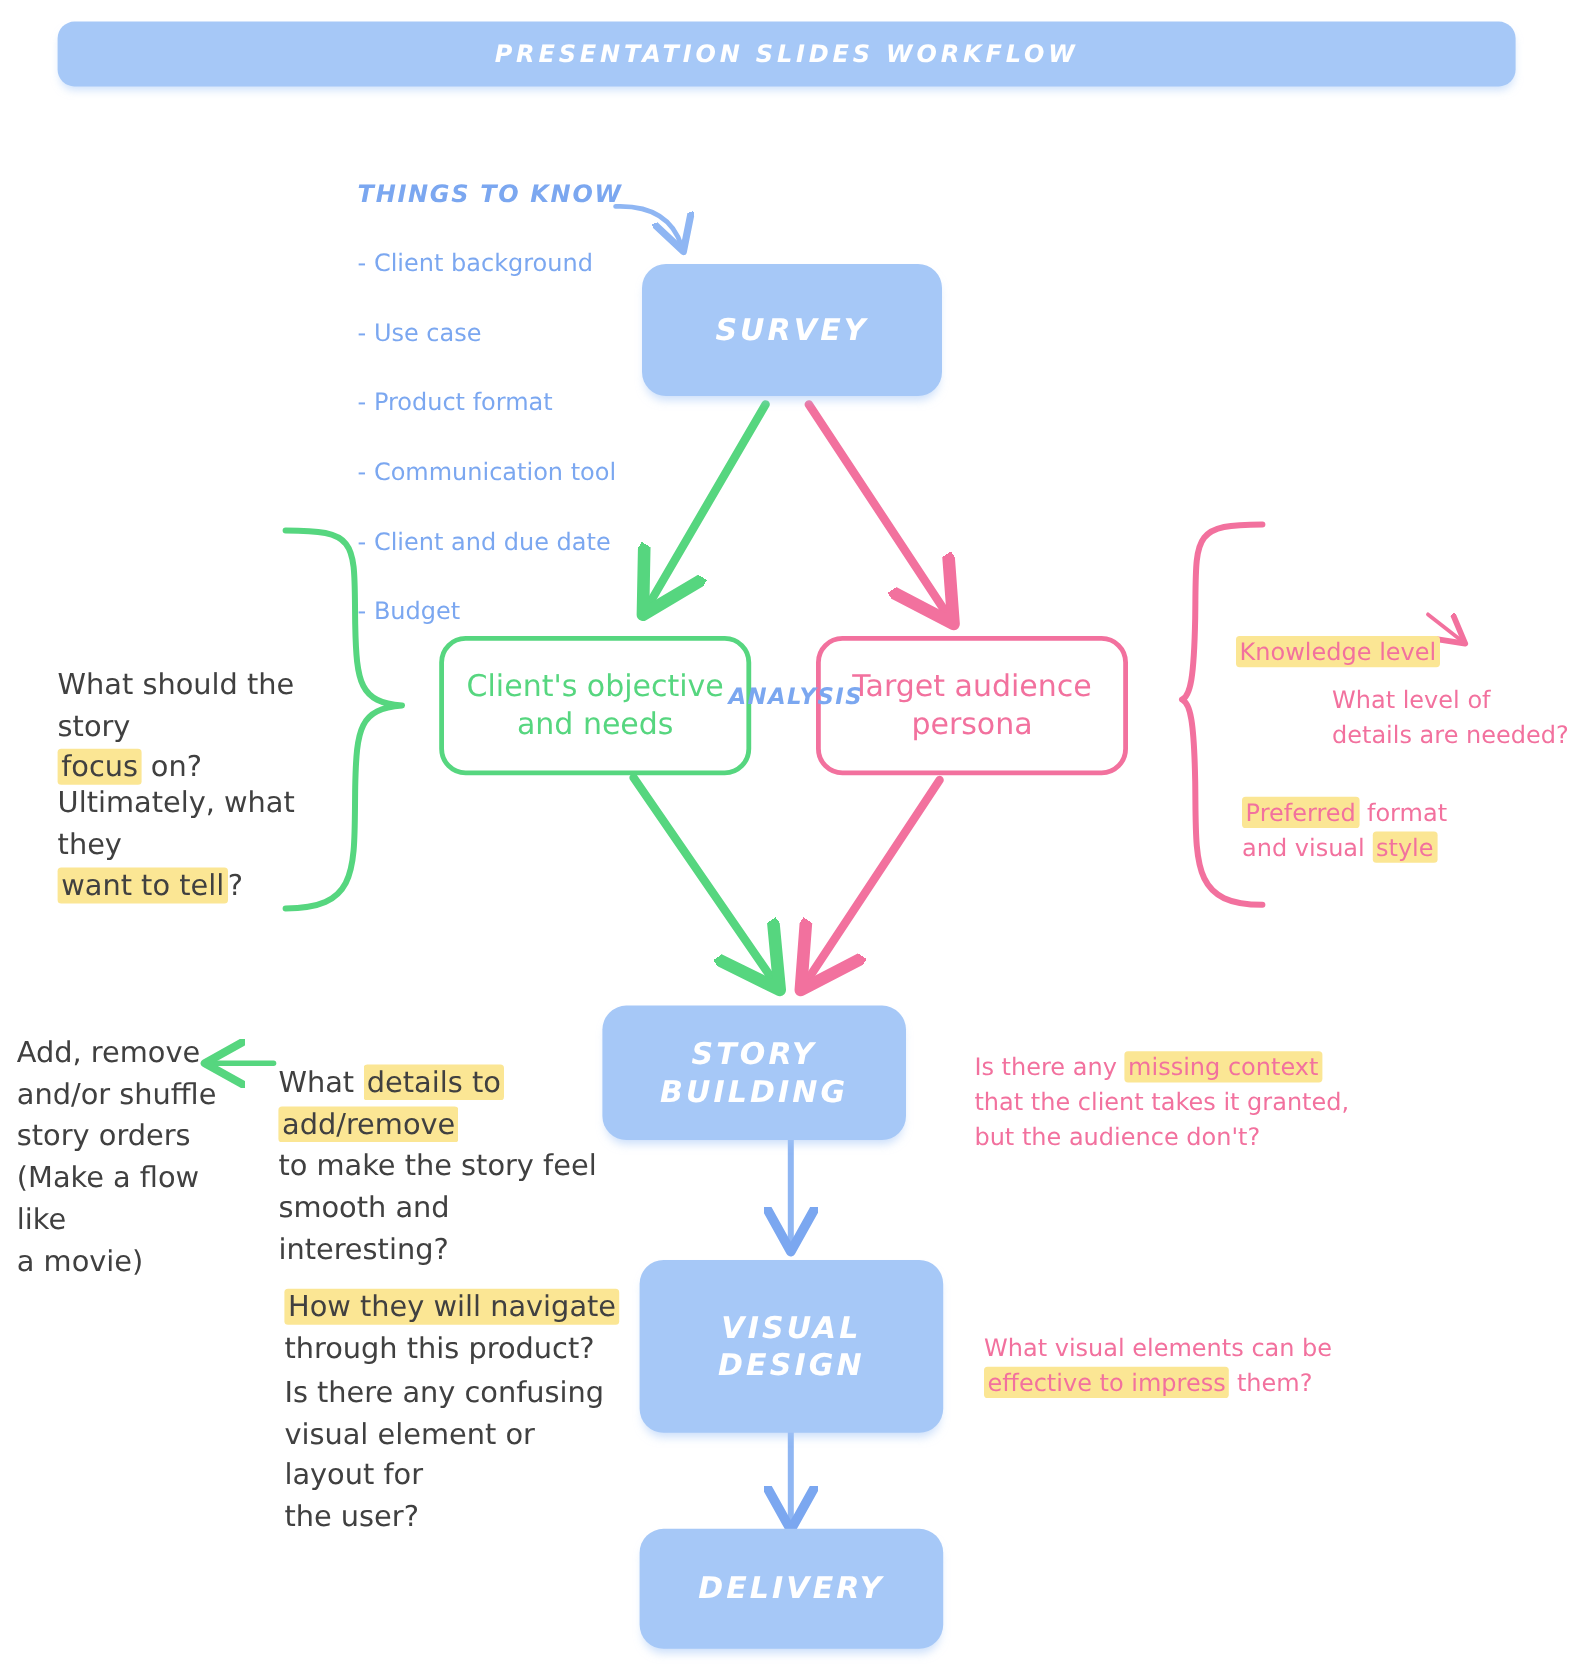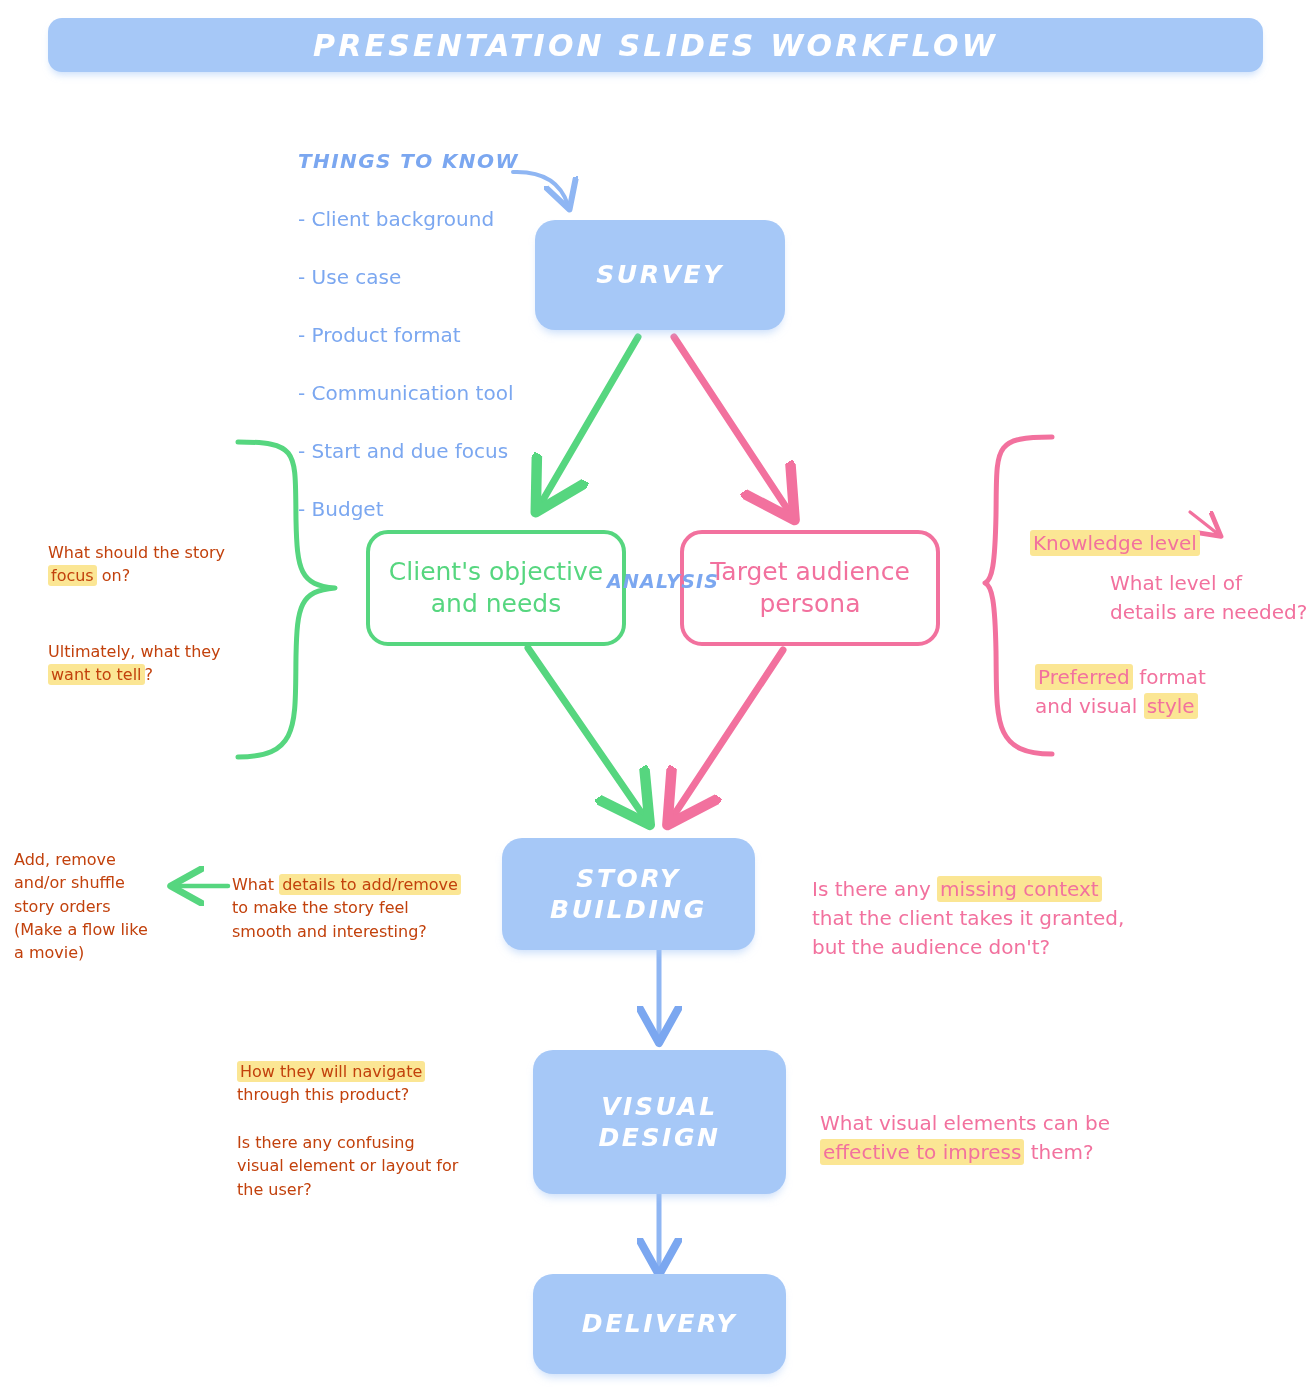--- a/index.html
+++ b/index.html
@@ -11,21 +11,21 @@
   svg#wires{position:absolute;left:0;top:0;width:1311px;height:1391px;pointer-events:none;}
 
   
   .banner{
     position:absolute;left:48px;top:18px;width:1215px;height:54px;
     background:#a6c8f7;border-radius:14px;
     box-shadow:0 5px 7px -2px rgba(166,200,247,.55);
     display:flex;align-items:center;justify-content:center;
   }
   .banner .t{
-    color:#ffffff;font-size:30px;letter-spacing:3.2px;font-weight:700;
+    color:#ffffff;font-size:20px;letter-spacing:3.2px;font-weight:700;
     font-family:"DejaVu Sans", sans-serif;font-style:italic;
   }
 
   
   .node{
     position:absolute;background:#a6c8f7;border-radius:20px;
     box-shadow:0 6px 8px -3px rgba(166,200,247,.6);
     display:flex;align-items:center;justify-content:center;text-align:center;
   }
   .node .lbl{
@@ -41,21 +41,21 @@
   }
   .onode .lbl{font-size:25px;line-height:1.3;white-space:pre-line;font-family:"DejaVu Sans", sans-serif;}
   #node-objective{border:4px solid #56d67f;}
   #node-objective .lbl{color:#56d67f;}
   #node-persona{border:4px solid #f2719e;}
   #node-persona .lbl{color:#f2719e;}
 
   
   .ann{position:absolute;line-height:1.45;white-space:pre-line;font-family:"DejaVu Sans", sans-serif;}
   .ann.blue{color:#7ba7f0;font-size:20px;}
-  .ann.green{color:#c2410c;font-size:16px;}
+  .ann.green{color:#404040;font-size:24px;}
   .ann.pink{color:#f2719e;font-size:20px;}
   .ann .hl{background:#fbe694;border-radius:3px;padding:1px 3px;box-decoration-break:clone;-webkit-box-decoration-break:clone;}
   .ann .hd{font-style:italic;letter-spacing:1.4px;font-weight:700;}
 
   #analysis-label{
     position:absolute;left:607px;top:570px;color:#7ba7f0;font-size:19px;
     font-style:italic;letter-spacing:1.2px;font-weight:700;
     font-family:"DejaVu Sans", sans-serif;
   }
 </style>
@@ -138,21 +138,21 @@
   </div>
 
   <div id="analysis-label">ANALYSIS</div>
 
   <div class="ann blue" style="left:298px;top:118px;width:260px;">
     <div class="hd">THINGS TO KNOW</div>
     <div>- Client background</div>
     <div>- Use case</div>
     <div>- Product format</div>
     <div>- Communication tool</div>
-    <div>- Start and due focus</div>
+    <div>- Client and due date</div>
     <div>- Budget</div>
   </div>
 
   <div class="ann green" style="left:48px;top:518px;width:240px;">
     <span>What should the story
 </span><span class="hl">focus</span><span> on?</span>
   </div>
 
   <div class="ann green" style="left:48px;top:617px;width:250px;">
     <span>Ultimately, what they

